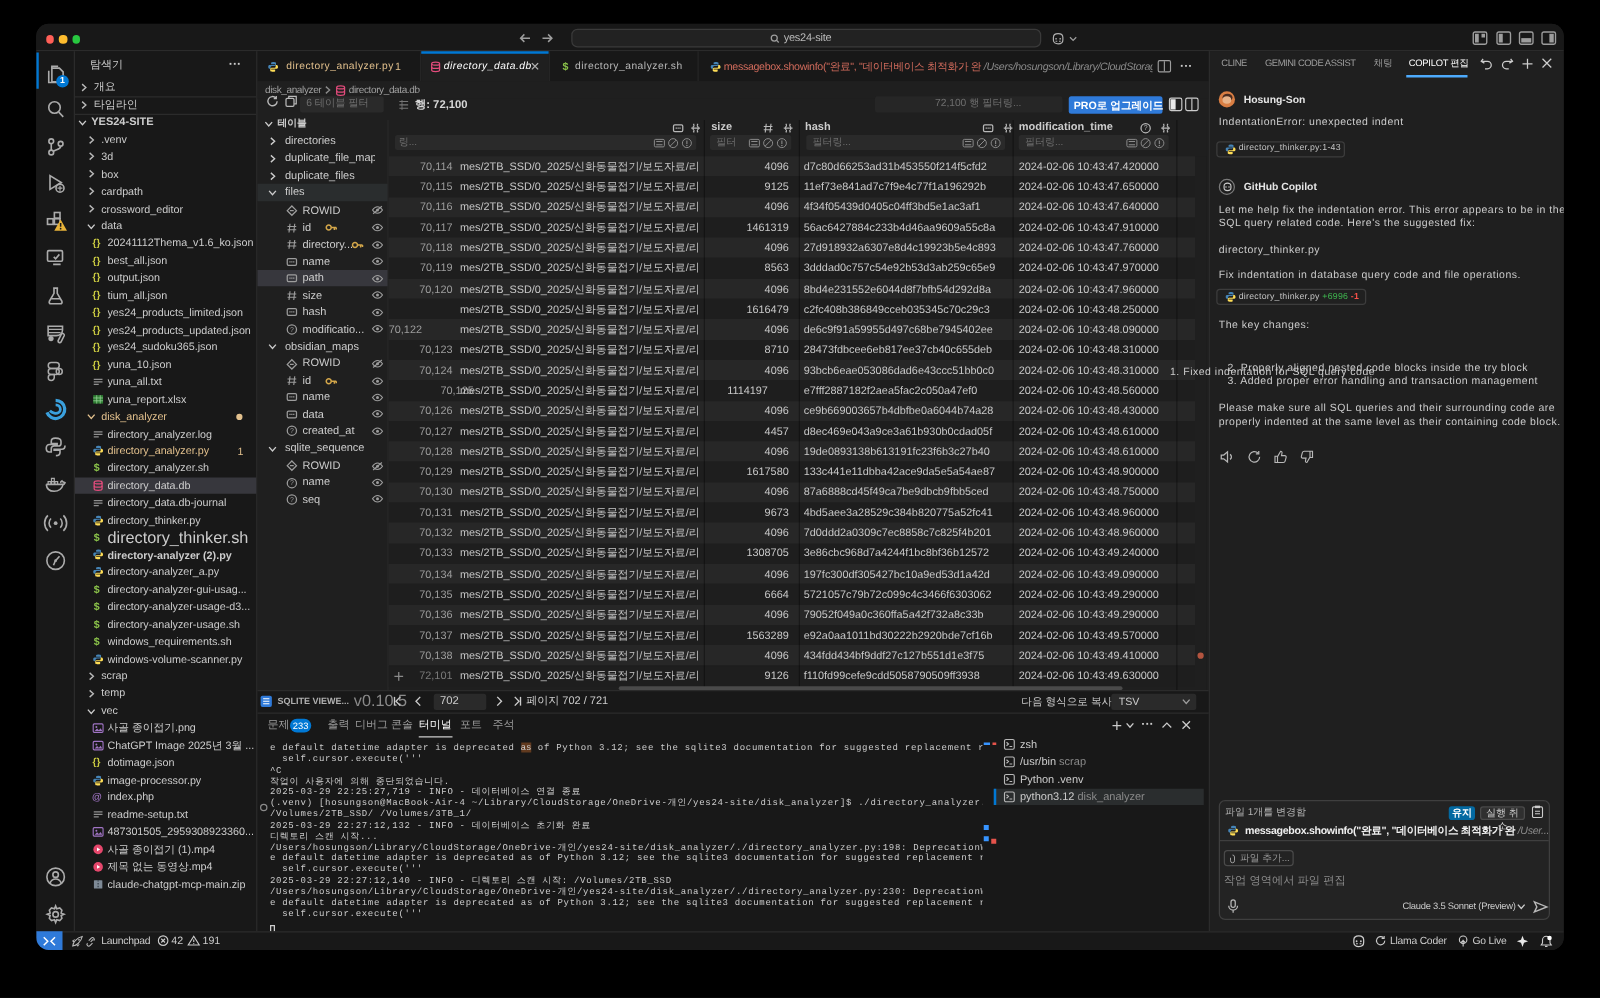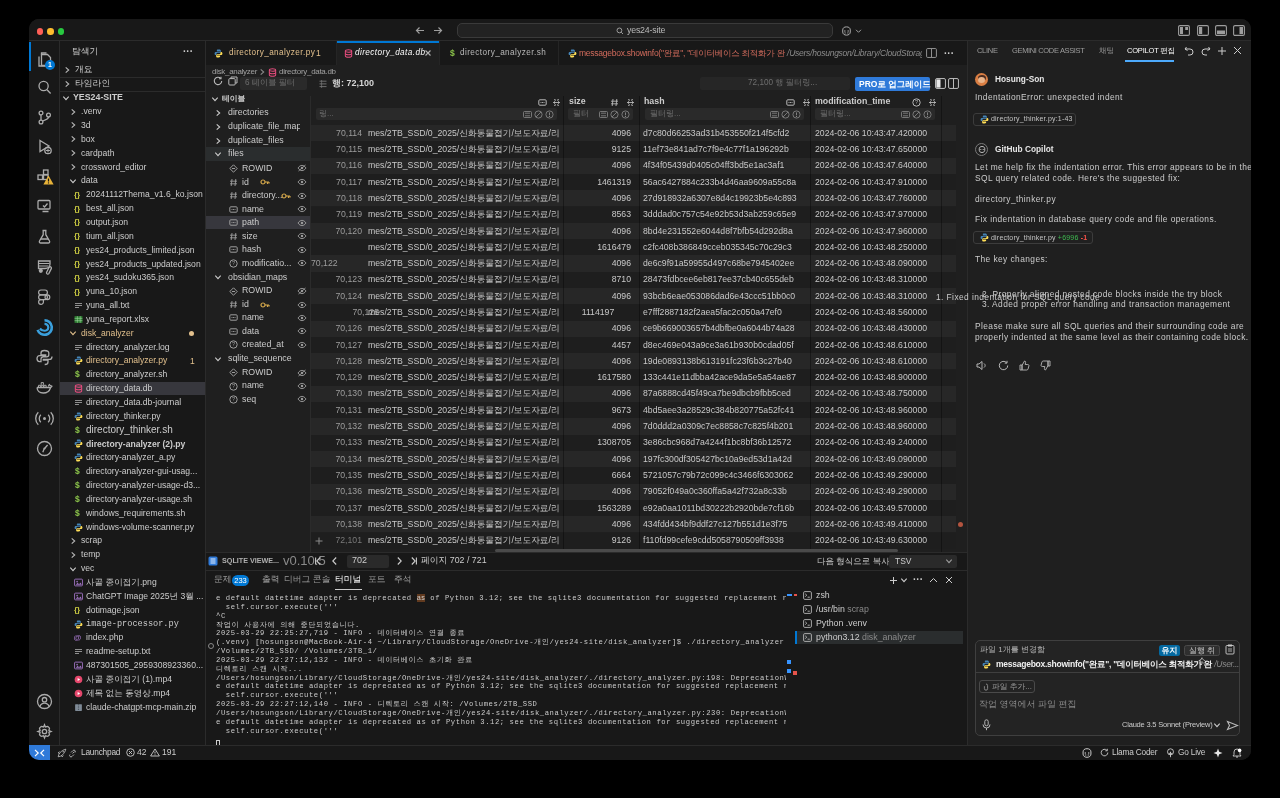--- a/index.html
+++ b/index.html
@@ -277,21 +277,21 @@
         <path d="M1 2.5h7M1 4.5h7M1 6.5h4"></path>
       </g>
     </svg>
 <div class="tx" style="left:57px;top:376.9px;font-size:8.6px;color:#cccccc;font-weight:400;line-height:12.9px;width:118px;overflow:hidden;">directory_data.db-journal</div>
 <svg class="abs" style="left:44.5px;top:392.8px" width="9" height="9" viewBox="0 0 16 16">
       <path fill="#4584b6" d="M7.9 1c-3 0-2.8 1.3-2.8 1.3v2.1h5.7v.8H3.4S1 4.9 1 7.9c0 3 2.1 2.9 2.1 2.9h1.3V8.7s-.1-2.1 2.1-2.1h3.6s2 0 2-1.9V2.4S12.4 1 7.9 1z"></path>
       <path fill="#ffde57" d="M8.1 15c3 0 2.8-1.3 2.8-1.3v-2.1H5.2v-.8h7.4S15 11.1 15 8.1c0-3-2.1-2.9-2.1-2.9h-1.3v2.1s.1 2.1-2.1 2.1H5.9s-2 0-2 1.9v2.3S3.6 15 8.1 15z"></path>
     </svg>
 <div class="tx" style="left:57px;top:390.8px;font-size:8.6px;color:#cccccc;font-weight:400;line-height:12.9px;width:118px;overflow:hidden;">directory_thinker.py</div>
 <div class="tx" style="left:46px;top:404.7px;font-size:8.5px;color:#8bc34a;font-weight:700;line-height:12.8px;">$</div>
-<div class="tx" style="left:57px;top:404.6px;font-size:10px;color:#cccccc;font-weight:400;line-height:12.9px;width:118px;overflow:hidden;">directory_thinker.sh</div>
+<div class="tx" style="left:57px;top:404.6px;font-size:13px;color:#cccccc;font-weight:400;line-height:12.9px;width:118px;overflow:hidden;">directory_thinker.sh</div>
 <svg class="abs" style="left:44.5px;top:420.4px" width="9" height="9" viewBox="0 0 16 16">
       <path fill="#4584b6" d="M7.9 1c-3 0-2.8 1.3-2.8 1.3v2.1h5.7v.8H3.4S1 4.9 1 7.9c0 3 2.1 2.9 2.1 2.9h1.3V8.7s-.1-2.1 2.1-2.1h3.6s2 0 2-1.9V2.4S12.4 1 7.9 1z"></path>
       <path fill="#ffde57" d="M8.1 15c3 0 2.8-1.3 2.8-1.3v-2.1H5.2v-.8h7.4S15 11.1 15 8.1c0-3-2.1-2.9-2.1-2.9h-1.3v2.1s.1 2.1-2.1 2.1H5.9s-2 0-2 1.9v2.3S3.6 15 8.1 15z"></path>
     </svg>
 <div class="tx" style="left:57px;top:418.5px;font-size:8.6px;color:#cccccc;font-weight:700;line-height:12.9px;width:118px;overflow:hidden;">directory-analyzer (2).py</div>
 <svg class="abs" style="left:44.5px;top:434.3px" width="9" height="9" viewBox="0 0 16 16">
       <path fill="#4584b6" d="M7.9 1c-3 0-2.8 1.3-2.8 1.3v2.1h5.7v.8H3.4S1 4.9 1 7.9c0 3 2.1 2.9 2.1 2.9h1.3V8.7s-.1-2.1 2.1-2.1h3.6s2 0 2-1.9V2.4S12.4 1 7.9 1z"></path>
       <path fill="#ffde57" d="M8.1 15c3 0 2.8-1.3 2.8-1.3v-2.1H5.2v-.8h7.4S15 11.1 15 8.1c0-3-2.1-2.9-2.1-2.9h-1.3v2.1s.1 2.1-2.1 2.1H5.9s-2 0-2 1.9v2.3S3.6 15 8.1 15z"></path>
     </svg>
 <div class="tx" style="left:57px;top:432.4px;font-size:8.6px;color:#cccccc;font-weight:400;line-height:12.9px;width:118px;overflow:hidden;">directory-analyzer_a.py</div>
@@ -331,21 +331,21 @@
       <circle cx="5.5" cy="6.5" r="1.4" fill="#a074c4"></circle>
       <path d="M3 12l3.5-3.5 2.5 2.5 2.5-3 2.5 4z" fill="#a074c4"></path>
     </svg>
 <div class="tx" style="left:57px;top:570.8px;font-size:8.6px;color:#cccccc;font-weight:400;line-height:12.9px;width:118px;overflow:hidden;">ChatGPT Image 2025년 3월 ...</div>
 <div class="tx" style="left:45px;top:585.1px;font-size:8px;color:#cbcb41;font-weight:700;line-height:12.0px;">{}</div>
 <div class="tx" style="left:57px;top:584.7px;font-size:8.6px;color:#cccccc;font-weight:400;line-height:12.9px;width:118px;overflow:hidden;">dotimage.json</div>
 <svg class="abs" style="left:44.5px;top:600.5px" width="9" height="9" viewBox="0 0 16 16">
       <path fill="#4584b6" d="M7.9 1c-3 0-2.8 1.3-2.8 1.3v2.1h5.7v.8H3.4S1 4.9 1 7.9c0 3 2.1 2.9 2.1 2.9h1.3V8.7s-.1-2.1 2.1-2.1h3.6s2 0 2-1.9V2.4S12.4 1 7.9 1z"></path>
       <path fill="#ffde57" d="M8.1 15c3 0 2.8-1.3 2.8-1.3v-2.1H5.2v-.8h7.4S15 11.1 15 8.1c0-3-2.1-2.9-2.1-2.9h-1.3v2.1s.1 2.1-2.1 2.1H5.9s-2 0-2 1.9v2.3S3.6 15 8.1 15z"></path>
     </svg>
-<div class="tx" style="left:57px;top:598.5px;font-size:8.6px;color:#cccccc;font-weight:400;line-height:12.9px;width:118px;overflow:hidden;font-family:Liberation Mono, monospace;">image-processor.py</div>
+<div class="tx" style="left:57px;top:598.5px;font-size:8.6px;color:#cccccc;font-weight:400;line-height:12.9px;width:118px;overflow:hidden;">image-processor.py</div>
 <div class="tx" style="left:44.5px;top:612.9px;font-size:8px;color:#a074c4;font-weight:700;line-height:12.0px;">@</div>
 <div class="tx" style="left:57px;top:612.4px;font-size:8.6px;color:#cccccc;font-weight:400;line-height:12.9px;width:118px;overflow:hidden;">index.php</div>
 <svg class="abs" style="left:44.5px;top:628.2px" width="9" height="9" viewBox="0 0 9 9">
       <g stroke="#8f8f8f" stroke-width="1">
         <path d="M1 2.5h7M1 4.5h7M1 6.5h4"></path>
       </g>
     </svg>
 <div class="tx" style="left:57px;top:626.2px;font-size:8.6px;color:#cccccc;font-weight:400;line-height:12.9px;width:118px;overflow:hidden;">readme-setup.txt</div>
 <svg class="abs" style="left:44.5px;top:642.0px" width="9" height="9" viewBox="0 0 16 16">
       <rect x="1" y="2" width="14" height="12" rx="1.5" fill="none" stroke="#a074c4" stroke-width="1.6"></rect>

